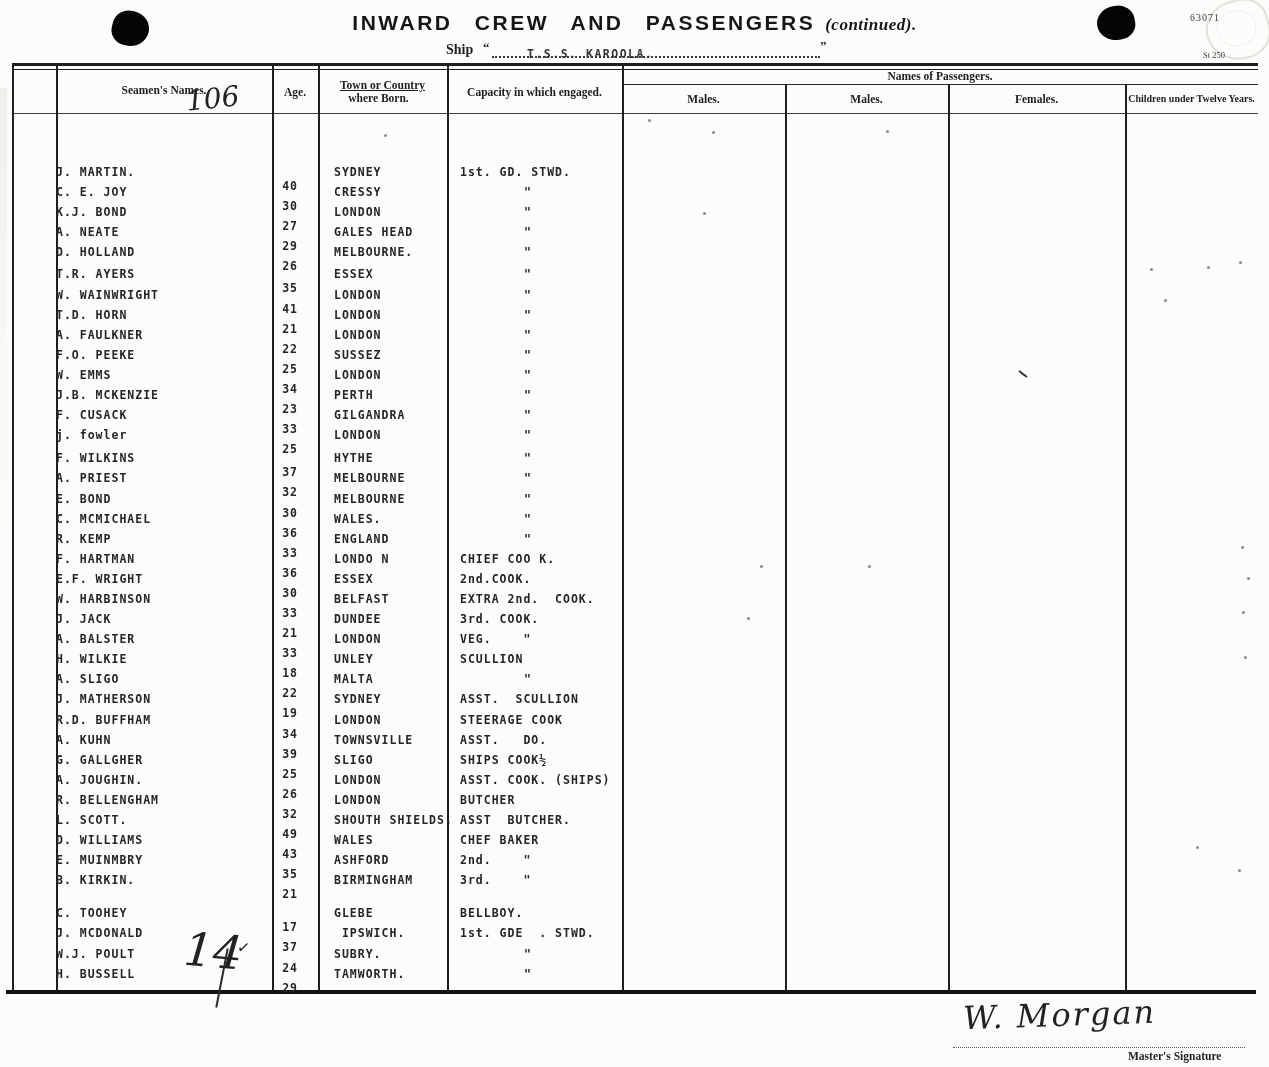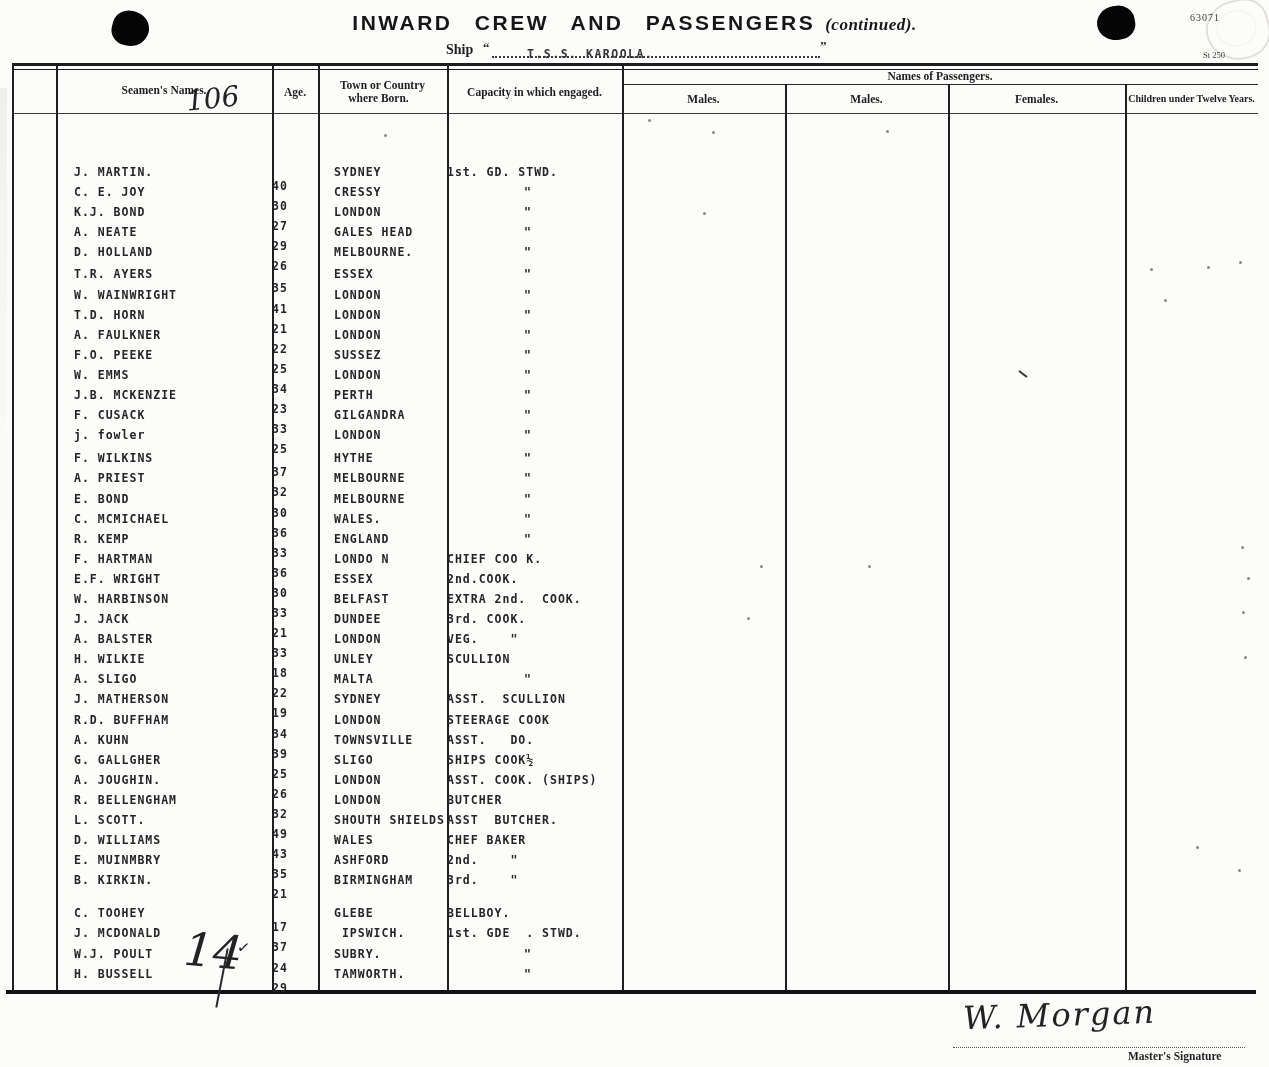--- a/index.html
+++ b/index.html
@@ -25,24 +25,24 @@
   .hdr{position:absolute;text-align:center;font-weight:700;color:#1d1d1d;line-height:1.05;}
   .h11{font-size:11.5px;} .h10{font-size:10px;}
   
   .crew-rows{position:absolute;left:56px;top:151px;width:1200px;}
   .crew-group + .crew-group{margin-top:2px;}
   .crew-group:nth-child(3){margin-top:3px;}
   .crew-group:nth-child(4){margin-top:13px;}
   .crew-row{display:grid;grid-template-columns:216px 46px 129px 300px;height:20.1px;
             align-items:center;font-size:11.5px;letter-spacing:1px;white-space:pre;}
   .cell{overflow:visible;}
-  .c-name{padding-left:18px;}
-  .c-age{text-align:left;padding-right:8px;margin-top:28px;}
+  .c-name{}
+  .c-age{text-align:right;padding-right:20px;margin-top:28px;}
   .c-town{padding-left:16px;}
-  .c-cap{width:162px;}
+  .c-cap{padding-left:13px;width:162px;}
   .c-cap.ditto{text-align:center;padding-left:0;}
   
   .hand{font-family:"DejaVu Serif", serif;font-style:italic;color:#222;}
   .count-106{position:absolute;left:186px;top:82px;font-size:28px;transform:rotate(-6deg);}
   .tally-14{position:absolute;left:184px;top:924px;font-size:46px;transform:rotate(5deg);}
   .tally-stroke{position:absolute;left:221px;top:948px;width:2px;height:60px;background:#2a2a2a;
                 transform:rotate(11deg);}
   .tally-check{position:absolute;left:237px;top:938px;font-size:16px;color:#222;transform:rotate(8deg);}
   .signature{position:absolute;left:963px;top:996px;font-size:32px;letter-spacing:2px;
              transform:rotate(-2deg);}
@@ -97,21 +97,21 @@
   <div class="vline" style="left:272px;top:64px;height:927px;"></div>
   <div class="vline" style="left:318px;top:64px;height:927px;"></div>
   <div class="vline" style="left:447px;top:64px;height:927px;"></div>
   <div class="vline" style="left:622px;top:64px;height:927px;"></div>
   <div class="vline" style="left:785px;top:84px;height:907px;"></div>
   <div class="vline" style="left:948px;top:84px;height:907px;"></div>
   <div class="vline" style="left:1125px;top:84px;height:907px;"></div>
 
   <div class="hdr h11" style="left:56px;top:84px;width:216px;">Seamen's Names.</div>
   <div class="hdr h11" style="left:272px;top:86px;width:46px;">Age.</div>
-  <div class="hdr h11" style="left:318px;top:79px;width:129px;">Town or Country</div>
+  <div class="hdr h11" style="left:318px;top:79px;width:129px;text-decoration:underline;">Town or Country</div>
   <div class="hdr h11" style="left:318px;top:92px;width:121px;">where Born.</div>
   <div class="hdr h11" style="left:447px;top:86px;width:175px;">Capacity in which engaged.</div>
   <div class="hdr h11" style="left:622px;top:70px;width:636px;">Names of Passengers.</div>
   <div class="hdr h11" style="left:622px;top:93px;width:163px;">Males.</div>
   <div class="hdr h11" style="left:785px;top:93px;width:163px;">Males.</div>
   <div class="hdr h11" style="left:948px;top:93px;width:177px;">Females.</div>
   <div class="hdr h10" style="left:1125px;top:94px;width:133px;">Children under Twelve Years.</div>
 
   <div class="crew-rows">
       <div class="crew-group">

